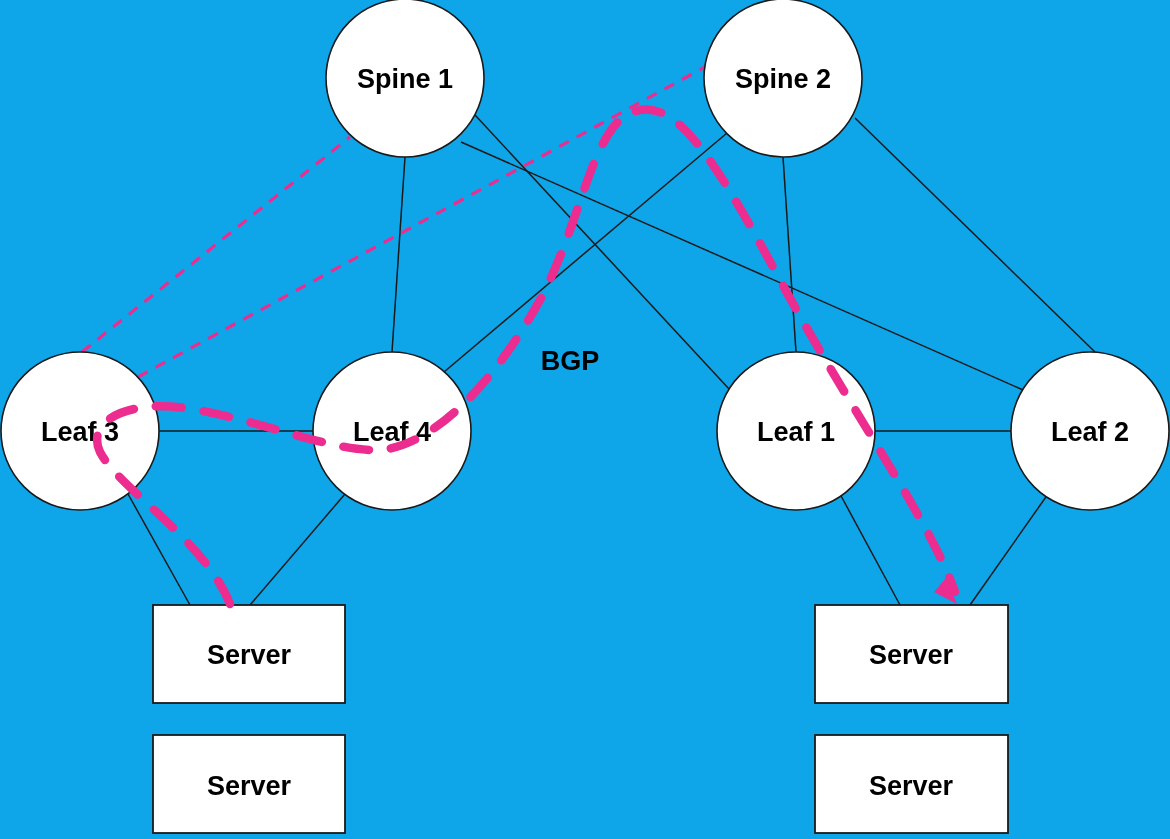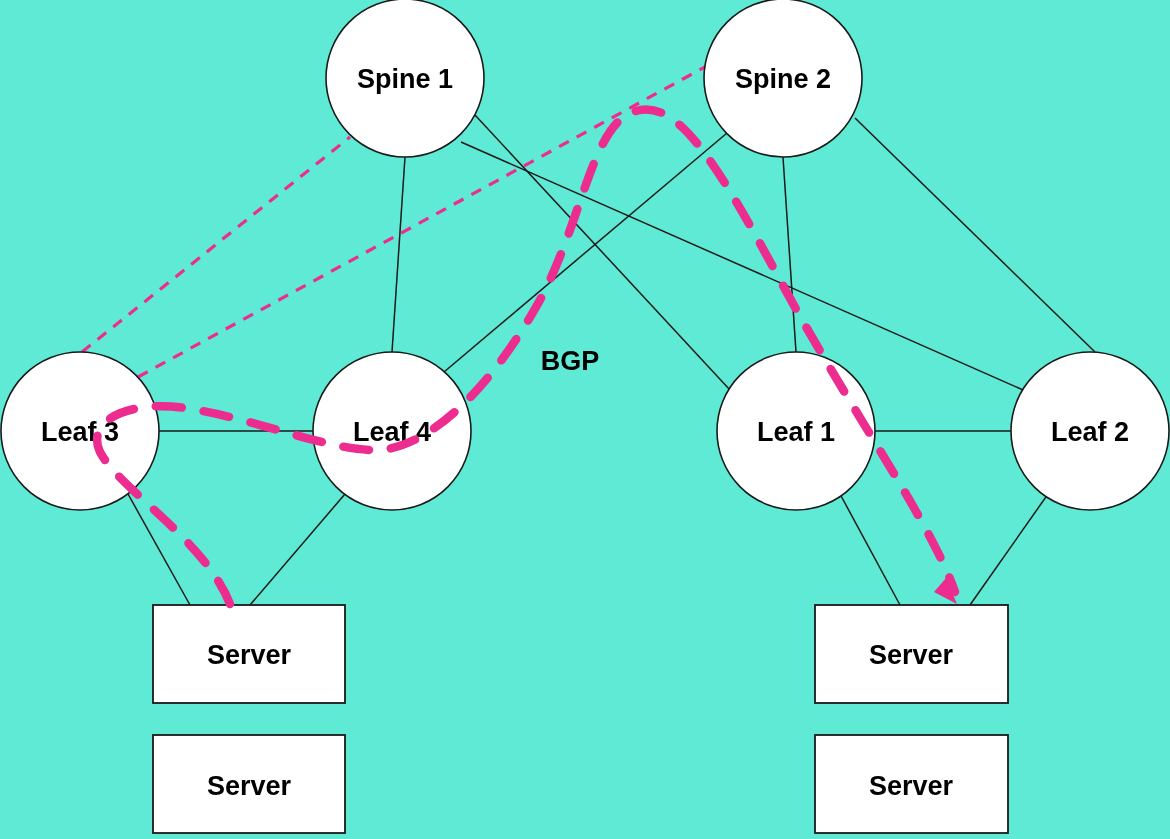--- a/index.html
+++ b/index.html
@@ -7,21 +7,21 @@
     padding: 0;
     background: #ffffff;
   }
   body {
     font-family: "Liberation Sans", sans-serif;
   }
   #diagram-root {
     position: relative;
     width: 1170px;
     height: 839px;
-    background: #5eead4;
+    background: #0ea5e9;
     overflow: hidden;
   }
   svg#topology {
     display: block;
     width: 1170px;
     height: 839px;
   }
   .node-circle {
     fill: #ffffff;
     stroke: #1a1a1a;

